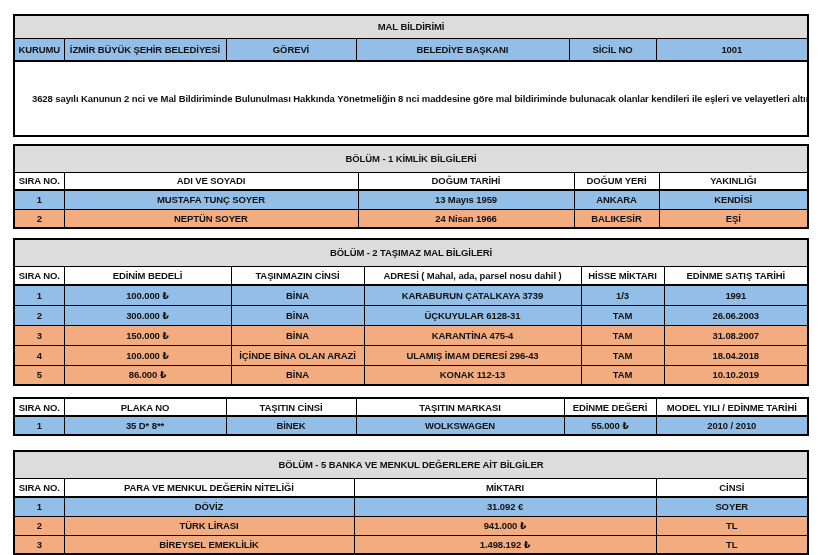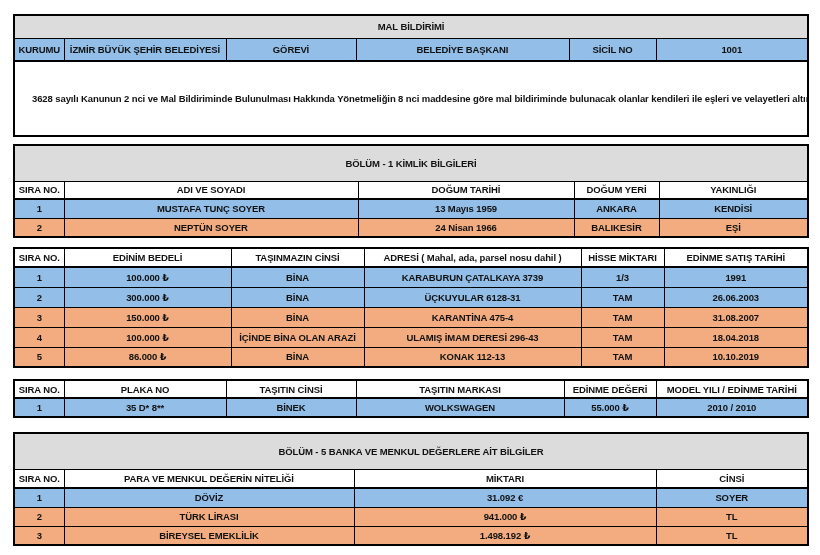--- a/index.html
+++ b/index.html
@@ -48,21 +48,21 @@
     font-size:11px;
     height:23px;
     border-bottom:1px solid var(--border);
   }
   .section-title td{
     background:var(--section-gray);
     text-align:left;
     font-size:10px;
     padding-left:5px;
     border-bottom:2px solid var(--border);
-    height:36px;
+    height:27px;
     margin-left:32px;
   }
   tr.head th{
     background:#fff;
     border-bottom:2px solid var(--border);
   }
   tr.blue td{background:var(--row-blue);}
   tr.orange td{background:var(--row-orange);}
   tr.info td{background:var(--row-blue);border-bottom:2px solid var(--border);}
   td.para{
@@ -156,20 +156,23 @@
   <table class="t">
     <colgroup>
       <col style="width:50px">
         <col style="width:167px">
         <col style="width:133px">
       <col style="width:217px">
         <col style="width:83px">
         <col style="width:144px">
     </colgroup>
     <tbody>
+        <tr class="section-title">
+      <td colspan="6">BÖLÜM - 2 TAŞIMAZ MAL BİLGİLERİ</td>
+    </tr>
     <tr class="head h19">
       <th>SIRA NO.</th>
       <th>EDİNİM BEDELİ</th>
       <th>TAŞINMAZIN CİNSİ</th>
       <th>ADRESİ ( Mahal, ada, parsel nosu dahil )</th>
       <th>HİSSE MİKTARI</th>
       <th>EDİNME SATIŞ TARİHİ</th>
     </tr>
     <tr class="blue h20">
       <td>1</td>

